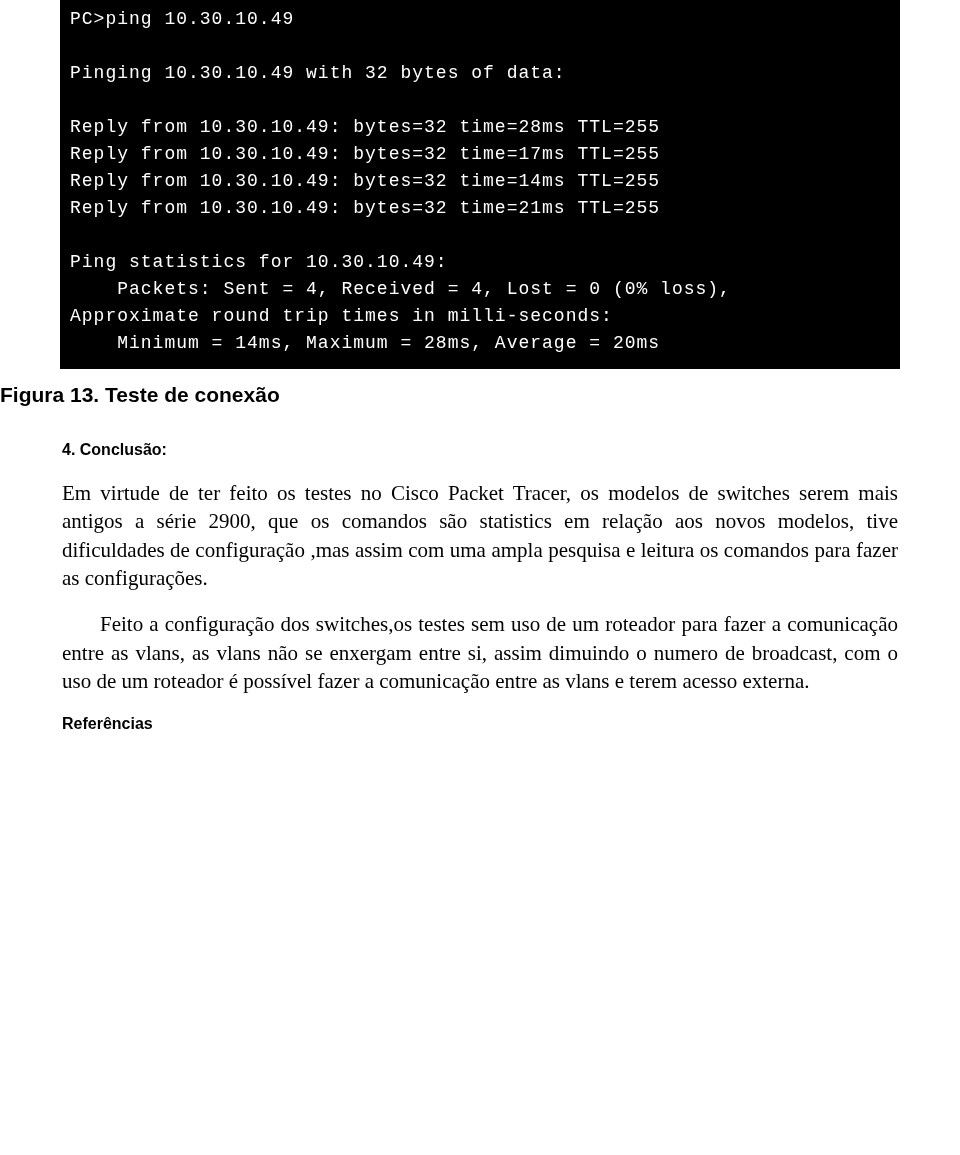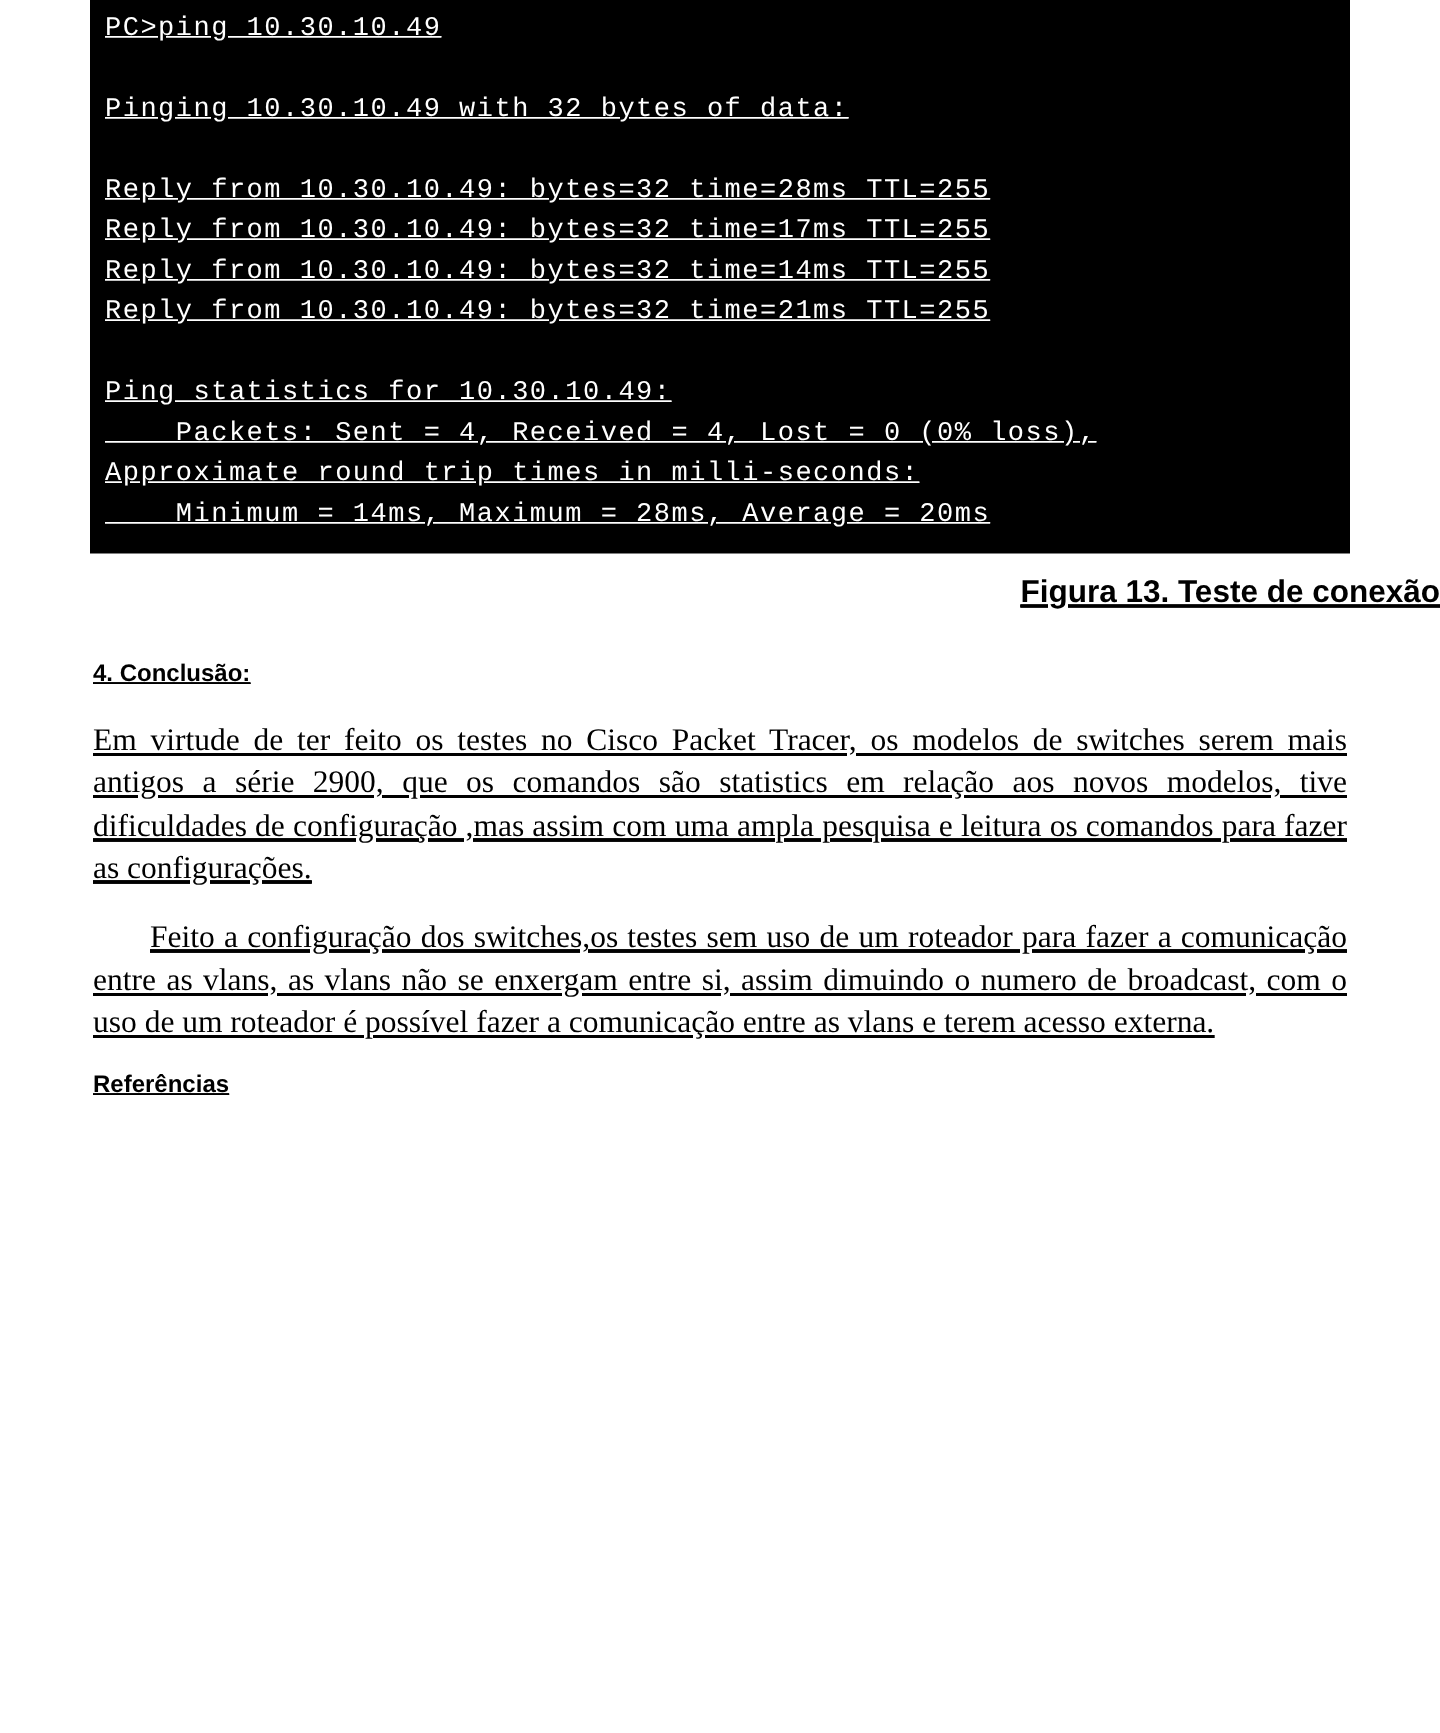--- a/index.html
+++ b/index.html
@@ -1,36 +1,36 @@
 <!DOCTYPE html>
 <html><head>
 <meta charset="utf-8">
 <style>
-  * { box-sizing: border-box; margin: 0; padding: 0; text-decoration: underline; }
+  * { box-sizing: border-box; margin: 0; padding: 0; }
   body {
     width: 960px;
     background: #fff;
     color: #000;
     font-family: Georgia, 'Times New Roman', serif;
     font-size: 21px;
     line-height: 1.35;
   }
   .terminal {
     background: #000;
     color: #fff;
     font-family: 'Courier New', monospace;
     font-size: 18px;
     line-height: 27px;
     padding: 6px 10px 12px 10px;
     margin: 0 60px 12px 60px;
     letter-spacing: 1px;
     white-space: pre;
   }
   .caption {
-    text-align: right;
+    text-align: left;
     font-family: Arial, Helvetica, sans-serif;
     font-weight: bold;
     font-size: 21px;
     margin: 4px 0 30px 0;
   }
   .content {
     padding: 0 62px;
   }
   .h2 {
     font-family: Arial, Helvetica, sans-serif;

